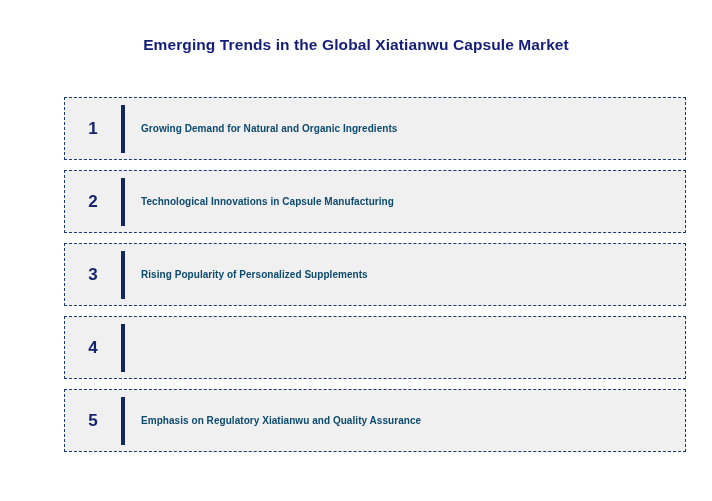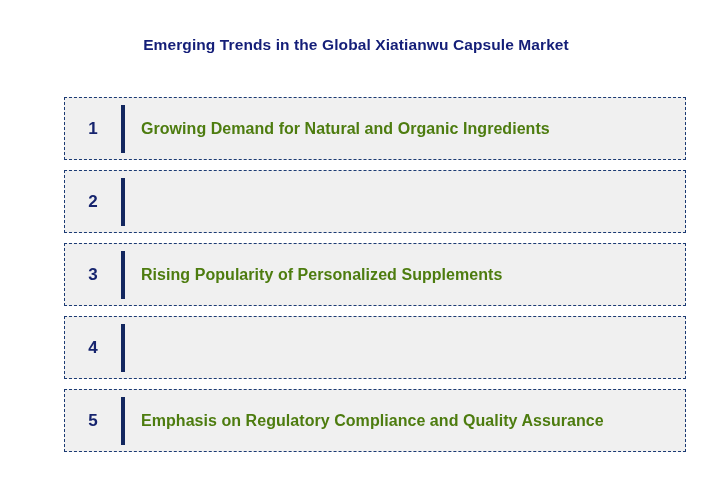--- a/index.html
+++ b/index.html
@@ -61,23 +61,23 @@
   .trend-divider {
     flex: 0 0 4px;
     width: 4px;
     height: 48px;
     background: #13275f;
   }
   .trend-label {
     flex: 1 1 auto;
     padding-left: 16px;
     padding-right: 12px;
-    font-size: 16px;
+    font-size: 10px;
     font-weight: bold;
-    color: #4d7c0f;
+    color: #0c4a6e;
     letter-spacing: 0.05px;
     white-space: nowrap;
   }
   .source {
     position: absolute;
     right: 26px;
     top: 458px;
     font-size: 13.5px;
     font-weight: bold;
     color: #14246e;
@@ -95,35 +95,36 @@
 
     <div class="trend-row">
       <div class="trend-number">1</div>
       <div class="trend-divider"></div>
       <div class="trend-label">Growing Demand for Natural and Organic Ingredients</div>
     </div>
 
     <div class="trend-row">
       <div class="trend-number">2</div>
       <div class="trend-divider"></div>
+      <div class="trend-label">Technological Innovations in Capsule Manufacturing</div>
     </div>
 
     <div class="trend-row">
       <div class="trend-number">3</div>
       <div class="trend-divider"></div>
       <div class="trend-label">Rising Popularity of Personalized Supplements</div>
     </div>
 
     <div class="trend-row">
       <div class="trend-number">4</div>
       <div class="trend-divider"></div>
     </div>
 
     <div class="trend-row">
       <div class="trend-number">5</div>
       <div class="trend-divider"></div>
-      <div class="trend-label">Emphasis on Regulatory Compliance and Quality Assurance</div>
+      <div class="trend-label">Emphasis on Regulatory Xiatianwu and Quality Assurance</div>
     </div>
 
   </div>
 
 
 </div>
 
 </body></html>

